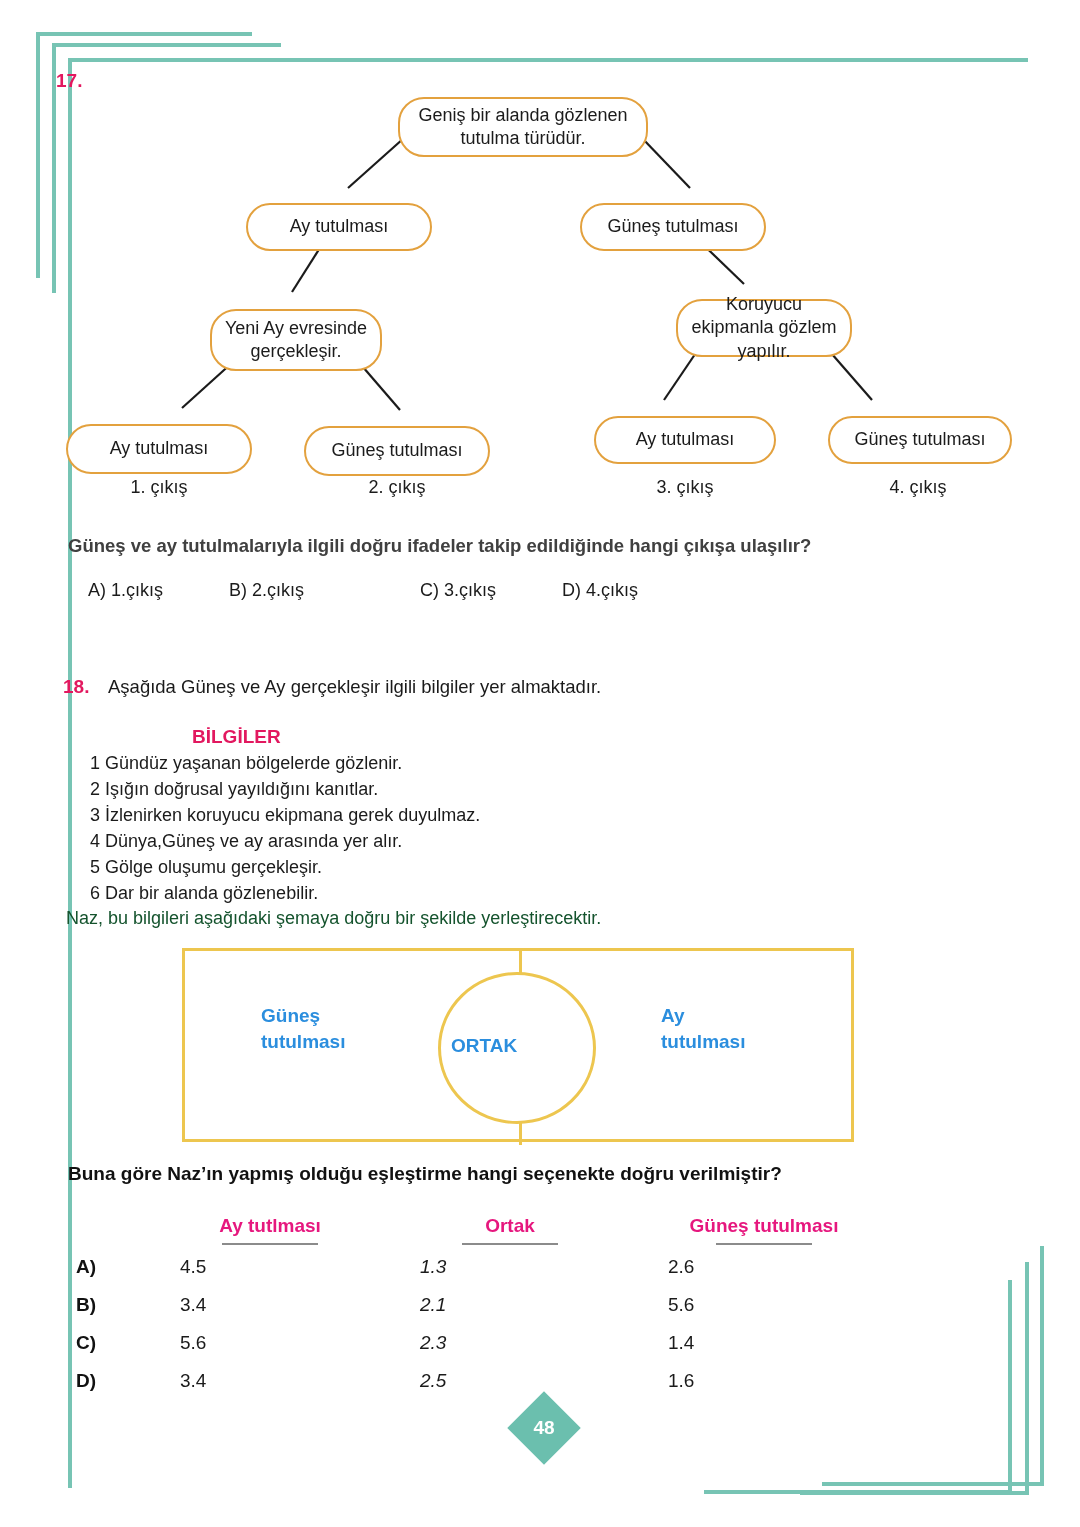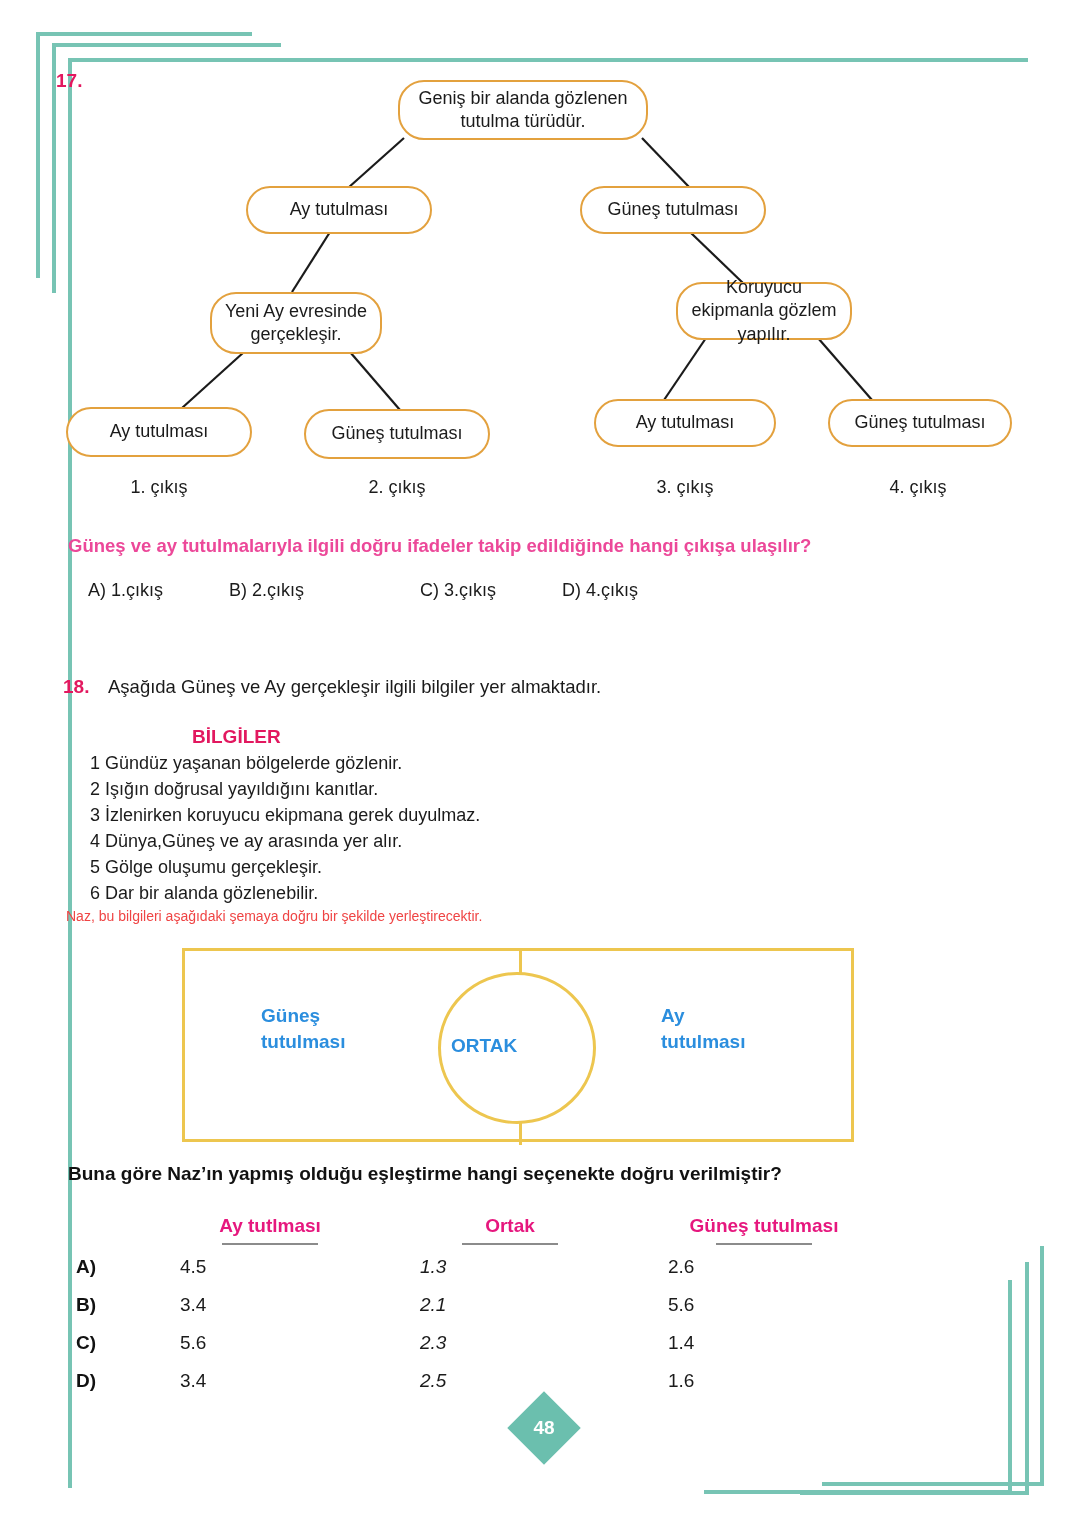--- a/index.html
+++ b/index.html
@@ -61,20 +61,21 @@
     border-radius: 26px;
     background: #ffffff;
     display: flex;
     align-items: center;
     justify-content: center;
     text-align: center;
     font-size: 18px;
     line-height: 1.28;
     color: #1b1b1b;
     padding: 2px 6px;
+    margin-top: 17px;
   }
 
   #n-root   { left: 398px; top: 80px;  width: 250px; height: 60px; }
   #n-ay1    { left: 246px; top: 186px; width: 186px; height: 48px; }
   #n-gun1   { left: 580px; top: 186px; width: 186px; height: 48px; }
   #n-yeni   { left: 210px; top: 292px; width: 172px; height: 62px; }
   #n-koru   { left: 676px; top: 282px; width: 176px; height: 58px; }
   #n-out1   { left: 66px;  top: 407px; width: 186px; height: 50px; }
   #n-out2   { left: 304px; top: 409px; width: 186px; height: 50px; }
   #n-out3   { left: 594px; top: 399px; width: 182px; height: 48px; }
@@ -97,21 +98,21 @@
     left: 0; top: 0;
     width: 1080px; height: 1527px;
     pointer-events: none;
   }
 
   #q17-prompt {
     position: absolute;
     left: 68px; top: 535px;
     font-size: 18.5px;
     font-weight: bold;
-    color: #ec4899;
+    color: #404040;
     white-space: nowrap;
   }
   .q17-opt {
     position: absolute;
     top: 580px;
     font-size: 18px;
     color: #1b1b1b;
     white-space: nowrap;
   }
   #o17a { left: 88px; }
@@ -137,22 +138,22 @@
   }
   #b1 { top: 753px; }
   #b2 { top: 779px; }
   #b3 { top: 805px; }
   #b4 { top: 831px; }
   #b5 { top: 857px; }
   #b6 { top: 883px; }
   #naz-line {
     position: absolute;
     left: 66px; top: 908px;
-    font-size: 14px;
-    color: #ef4444;
+    font-size: 18px;
+    color: #14532d;
     white-space: nowrap;
   }
 
   
   #schema {
     position: absolute;
     left: 182px; top: 948px;
     width: 672px; height: 194px;
     box-sizing: border-box;
     border: 3px solid #edc64f;

